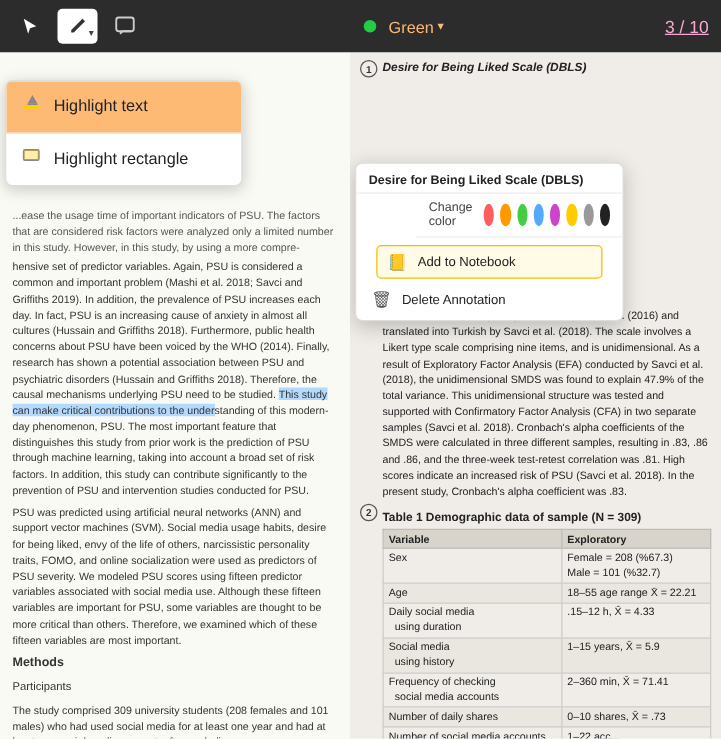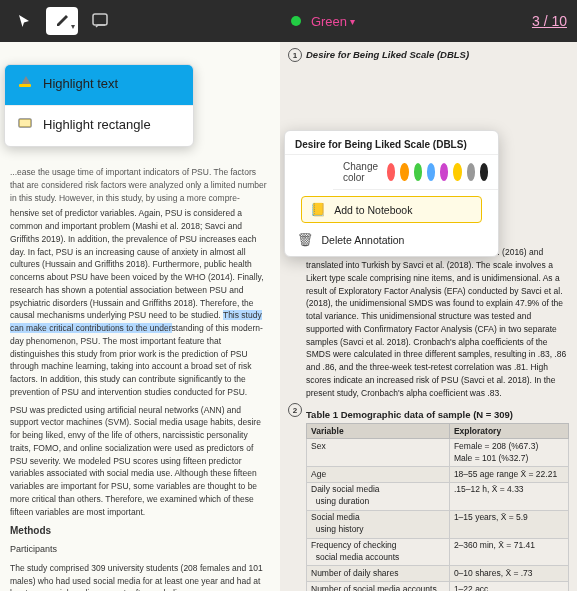--- a/index.html
+++ b/index.html
@@ -65,21 +65,21 @@
     }
     .green-dot {
       width: 10px;
       height: 10px;
       border-radius: 50%;
       background: #22cc44;
       display: inline-block;
       margin-right: 4px;
     }
     .green-label {
-      color: #ec4899;
+      color: #fdba74;
       font-size: 13px;
       display: flex;
       align-items: center;
     }
     .green-label .arrow {
       margin-left: 3px;
       font-size: 10px;
     }
 
     
@@ -120,21 +120,21 @@
       padding: 9px 12px;
       font-size: 13px;
       color: #222;
       cursor: pointer;
       gap: 10px;
     }
     .highlight-menu-item:first-child {
       border-bottom: 1px solid #eee;
     }
     .highlight-menu-item.active {
-      background: #0ea5e9;
+      background: #fdba74;
     }
     .menu-icon {
       font-size: 15px;
       color: #555;
     }
 
     .doc-text {
       margin-top: 118px;
       font-size: 9px;
       color: #333;

